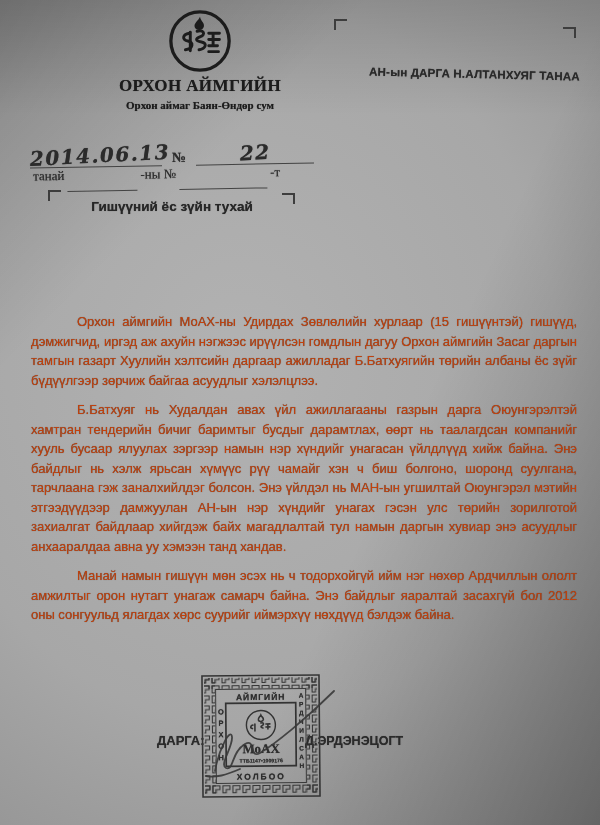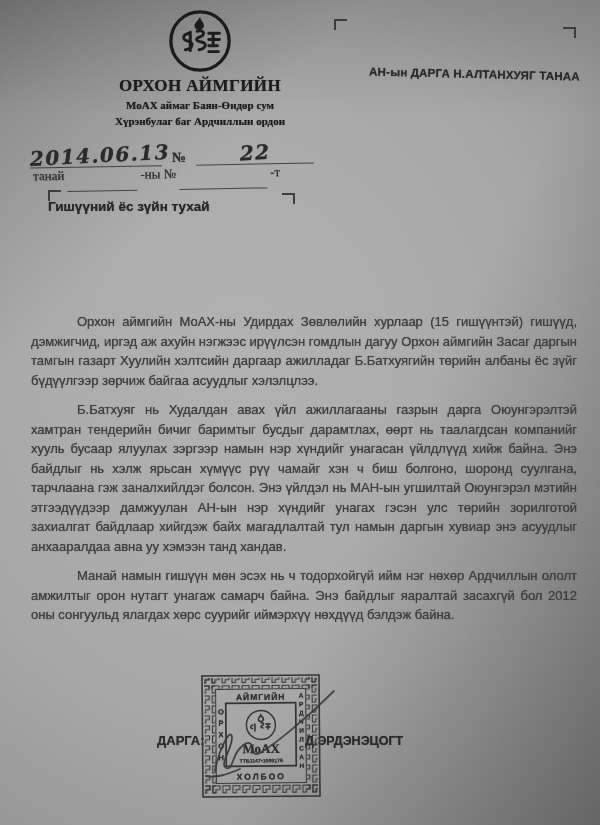--- a/index.html
+++ b/index.html
@@ -41,26 +41,26 @@
   .b2{width:118px;text-align:center;margin-left:6px;}
   .no1{margin:0 4px 0 10px;font-size:14px;font-weight:bold;}
   .hw{font-family:"DejaVu Serif",serif;font-style:italic;font-weight:bold;
     font-size:20px;color:#2b2b2b;display:inline-block;transform:rotate(-2deg);
     letter-spacing:1.5px;line-height:18px;}
   .ref-l2{display:flex;align-items:flex-end;height:22px;margin-top:2px;}
   .bl2a{width:70px;}.bl2b{width:88px;}
   .ref-l2 .w{margin:8px 3px;}
 
   
-  .subject{position:absolute;left:48px;top:199px;width:248px;
+  .subject{position:absolute;left:48px;top:199px;width:248px;text-align:center;
     font-size:13.5px;font-weight:bold;color:#272727;}
 
   
   .bodytext{position:absolute;left:31px;top:312px;width:546px;
-    font-size:13px;line-height:19.5px;text-align:justify;color:#404040;}
+    font-size:13px;line-height:19.5px;text-align:justify;color:#c2410c;}
   .bodytext p{margin:0 0 10px 0;text-indent:46px;}
 
   
   .sig-label{position:absolute;left:157px;top:733px;font-size:13px;font-weight:bold;color:#2b2b2b;}
   .sig-name{position:absolute;left:305px;top:734px;font-size:12.5px;font-weight:bold;color:#2b2b2b;}
 
   
   .stamp{position:absolute;left:201px;top:674px;transform:rotate(-.5deg);}
   .scrawl{position:absolute;left:0;top:0;pointer-events:none;}
 </style>
@@ -79,22 +79,21 @@
       <circle cx="35" cy="36" r="30" fill="none" stroke="#1c1c1c" stroke-width="3.4"></circle>
       <path d="M35 11 c-2 4.5 -6.5 6.5 -5.5 10.5 c1 4 8.5 4.5 9.5 -0.5 c0.8 -4 -3 -5 -4 -10 z" fill="#1c1c1c"></path>
       <g fill="none" stroke="#1c1c1c" stroke-width="3" stroke-linecap="round">
         <path d="M24 28 c-7 1 -8 7 -1.5 8 c6.5 1 5.5 8 -2.5 9"></path>
         <path d="M25 27 v19"></path>
         <path d="M32 26 c7 -2 9 3.5 3.5 5.5 c-5.5 2 -5.5 4.5 1 5.5 c6.5 1 4.5 7 -2.5 8"></path>
         <path d="M44 28 h11 M44 34.5 h11 M44 41 h9 M48.5 28 v13 M44 47 h10"></path>
       </g>
     </svg>
     <div class="org">ОРХОН АЙМГИЙН</div>
-    <div class="addr">МоАХ аймаг Баян-Өндөр сум</div>
-    <div class="addr">Хүрэнбулаг баг Ардчиллын ордон</div>
+    <div class="addr">Орхон аймаг Баян-Өндөр сум</div>
   </header>
 
   <div class="addressee">АН-ын ДАРГА Н.АЛТАНХУЯГ ТАНАА</div>
 
   <div class="ref">
     <div class="ref-l1">
       <span class="blank b1"><span class="hw">2014.06.13</span></span>
       <span class="no1">№</span>
       <span class="blank b2"><span class="hw">22</span></span>
     </div>

